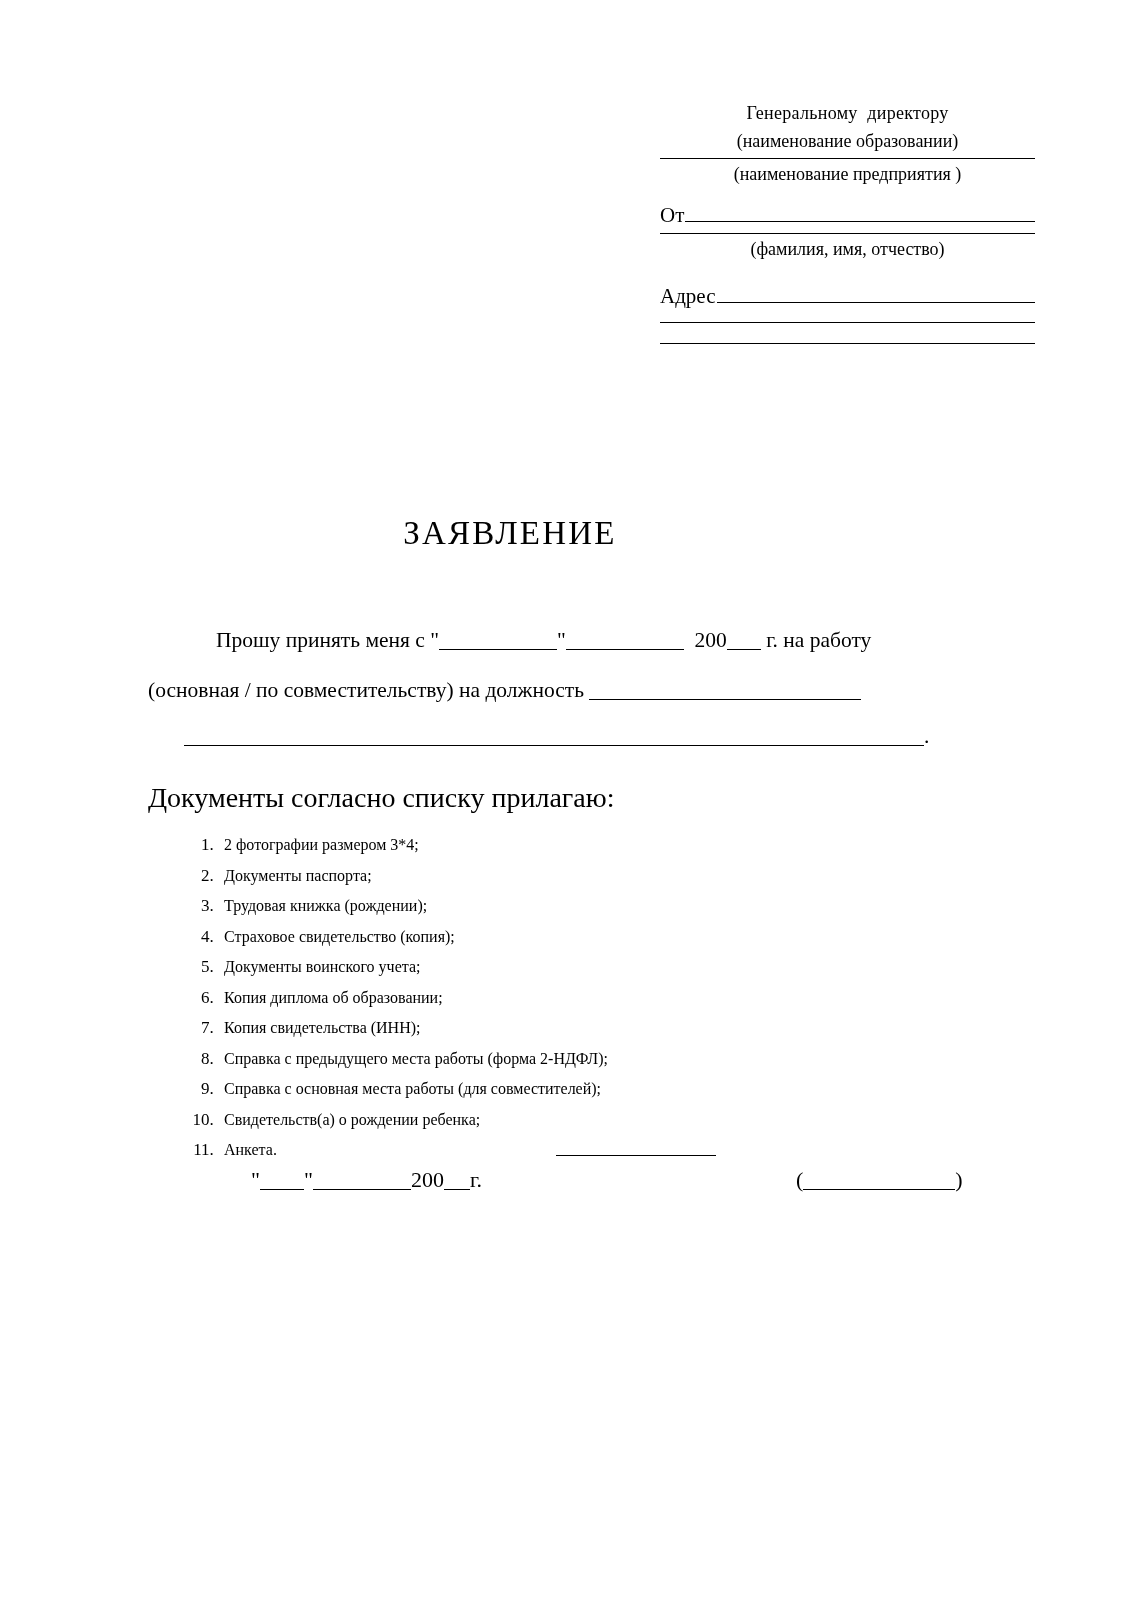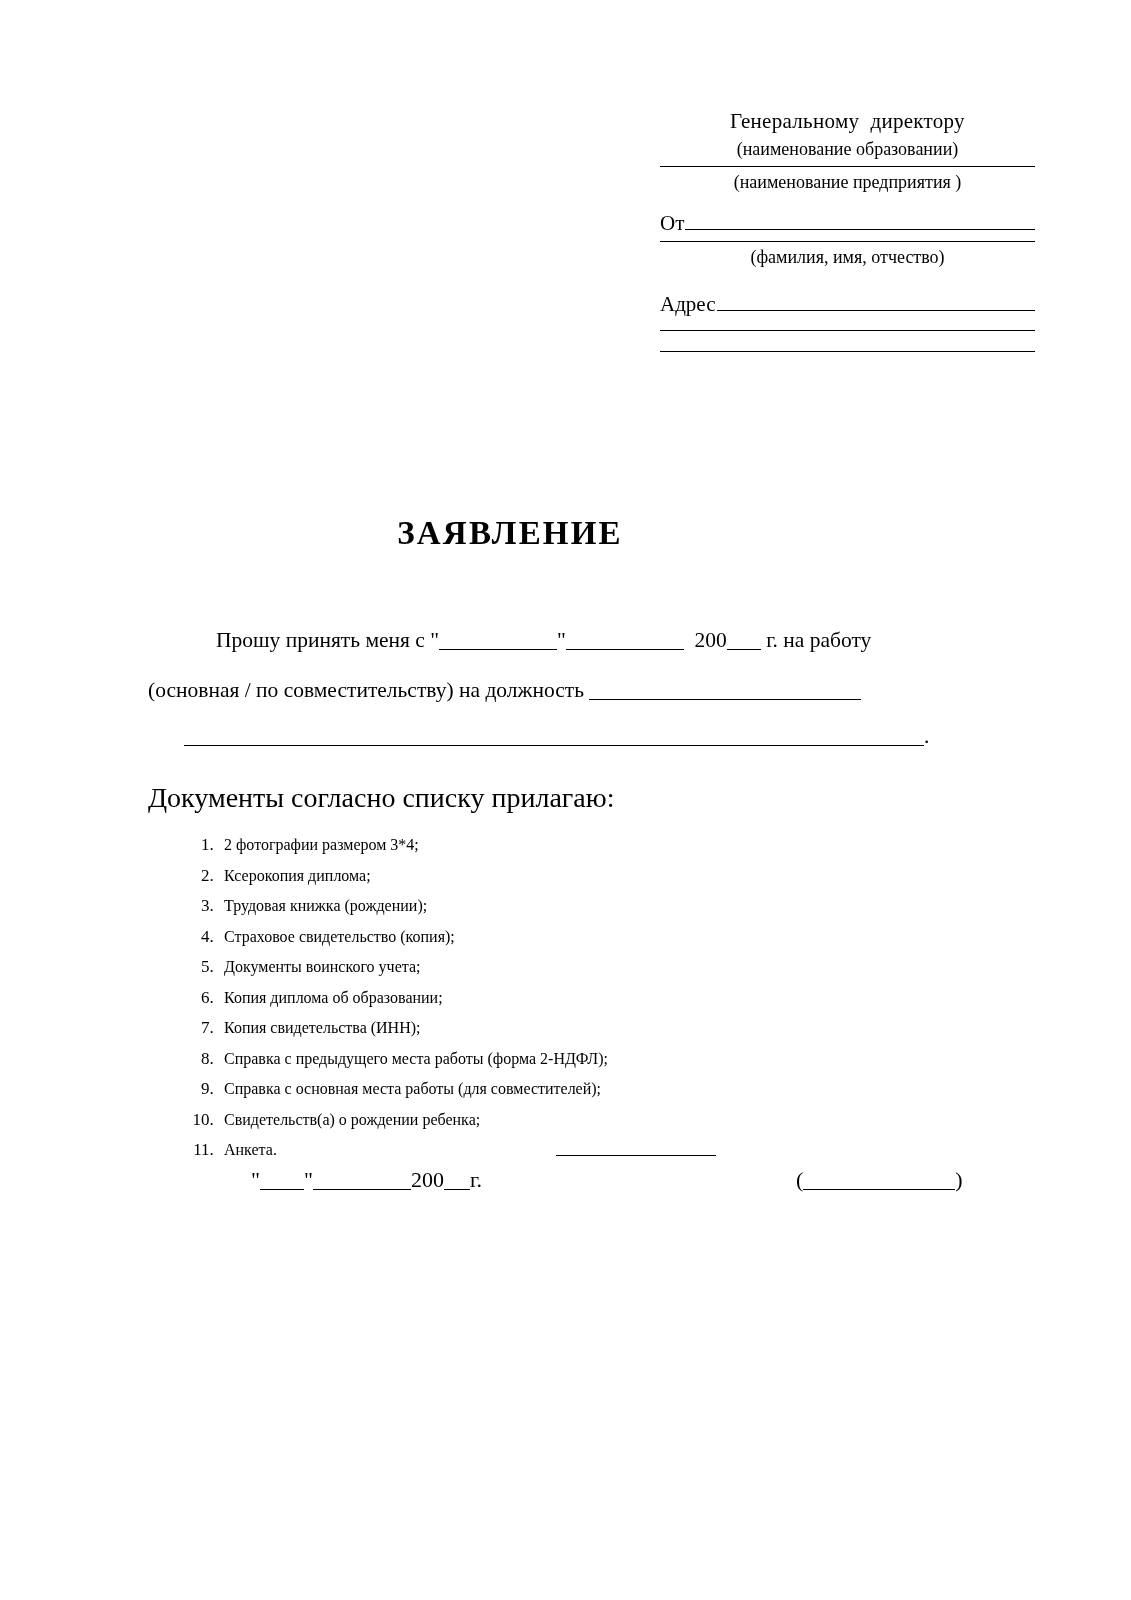--- a/index.html
+++ b/index.html
@@ -27,25 +27,24 @@
 
   
   .header-block {
     position: absolute;
     left: 660px;
     top: 98px;
     width: 375px;
     text-align: center;
   }
   .hdr-line-main {
-    font-size: 21px;
+    font-size: 18px;
     letter-spacing: 0.3px;
     line-height: 30px;
     white-space: pre;
-    margin-top: 8px;
   }
   .hdr-caption {
     font-size: 18px;
     line-height: 26px;
     white-space: pre;
   }
   .rule {
     border-bottom: 1.6px solid #000;
     height: 0;
     margin: 4px 0 2px 0;
@@ -72,21 +71,21 @@
   .spacer-20 { height: 20px; }
 
   
   .doc-title {
     position: absolute;
     left: 0;
     top: 515px;
     width: 1020px;
     text-align: center;
     font-size: 33px;
-    font-weight: bold;
+    font-weight: normal;
     letter-spacing: 2.2px;
   }
 
   
   .body-block {
     position: absolute;
     left: 148px;
     top: 618px;
     width: 840px;
     font-size: 21.5px;
@@ -235,21 +234,21 @@
     </div>
 
     <div class="p3">
       <span class="u-long"></span><span>.</span>
     </div>
 
     <div class="docs-intro">Документы согласно списку прилагаю:</div>
 
     <ol class="doclist">
       <li>2 фотографии размером 3*4;</li>
-      <li>Ксерокопия диплома;</li>
+      <li>Документы паспорта;</li>
       <li>Трудовая книжка (рождении);</li>
       <li>Страховое свидетельство (копия);</li>
       <li>Документы воинского учета;</li>
       <li>Копия диплома об образовании;</li>
       <li>Копия свидетельства (ИНН);</li>
       <li>Справка с предыдущего места работы (форма 2-НДФЛ);</li>
       <li>Справка с основная места работы (для совместителей);</li>
       <li>Свидетельств(а) о рождении ребенка;</li>
       <li>Анкета.</li>
     </ol>

